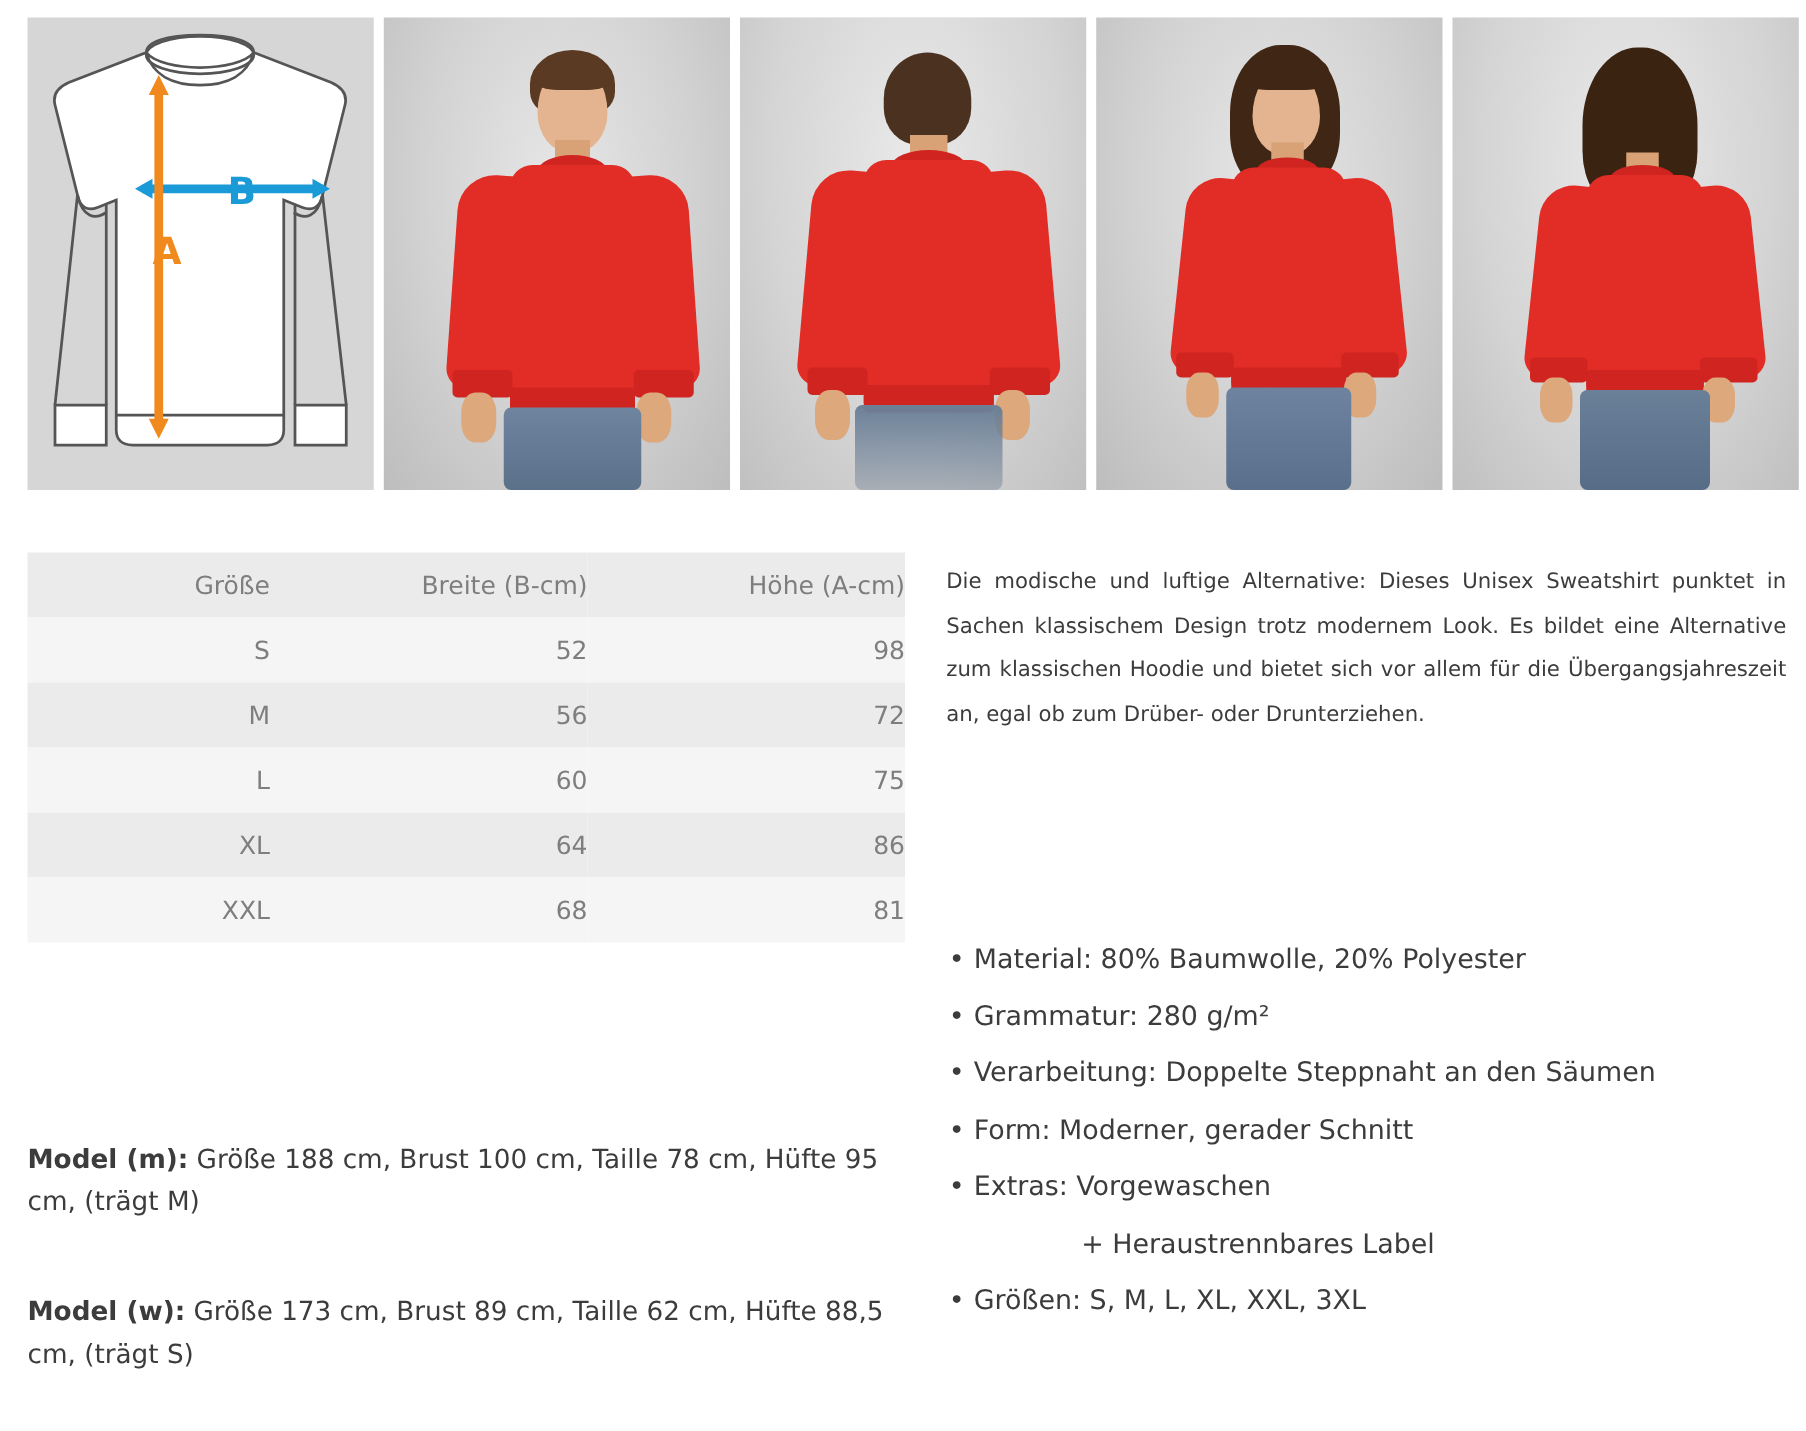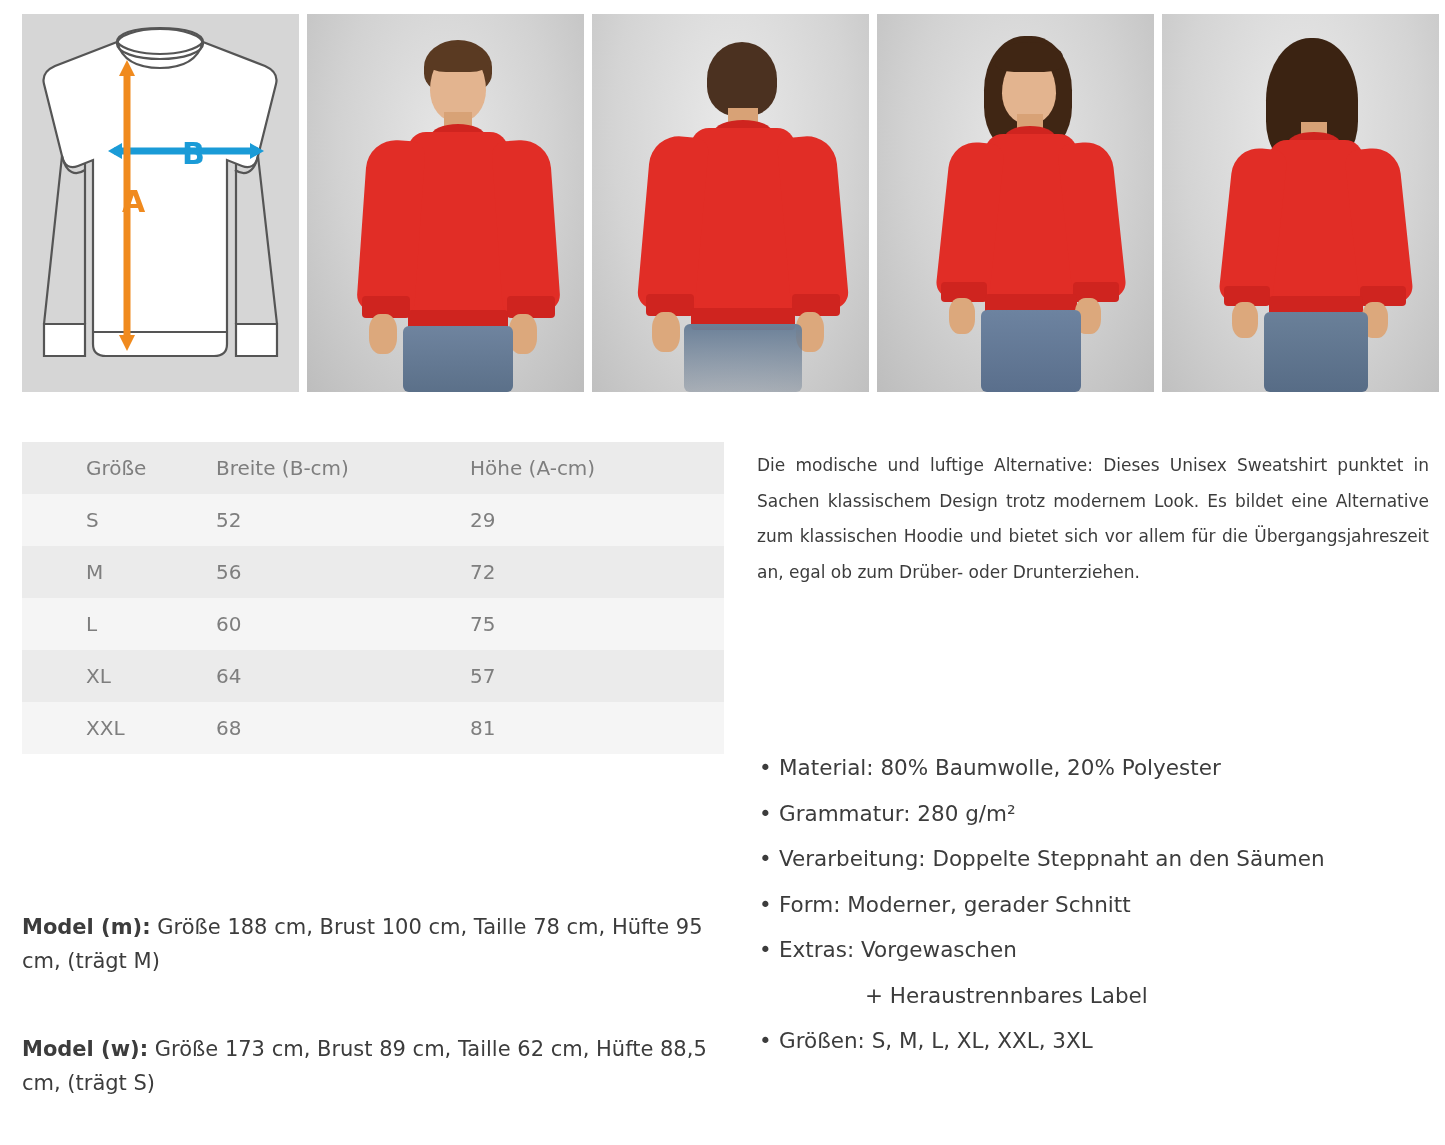--- a/index.html
+++ b/index.html
@@ -86,21 +86,21 @@
 
   
   .size-table {
     position: absolute;
     left: 22px; top: 442px;
     width: 702px;
     border-collapse: collapse;
     font-size: 20px;
   }
   .size-table th, .size-table td {
-    text-align: left;
+    text-align: right;
     padding: 0;
     height: 52px;
     font-weight: normal;
     color: #7e7e7e;
     vertical-align: middle;
   }
   .size-table th { color: #7e7e7e; font-size: 20px; }
   .size-table tr.odd { background: #ebebeb; }
   .size-table tr.even { background: #f5f5f5; }
   .size-table tr.head-row { background: #ebebeb; }
@@ -276,36 +276,36 @@
       <tr class="head-row">
         <th class="col-size">Größe</th>
         <th class="col-b">Breite (B-cm)</th>
         <th class="col-h">Höhe (A-cm)</th>
       </tr>
     </thead>
     <tbody>
       <tr class="even">
         <td class="col-size">S</td>
         <td class="col-b">52</td>
-        <td class="col-h">29</td>
+        <td class="col-h">98</td>
       </tr>
       <tr class="odd">
         <td class="col-size">M</td>
         <td class="col-b">56</td>
         <td class="col-h">72</td>
       </tr>
       <tr class="even">
         <td class="col-size">L</td>
         <td class="col-b">60</td>
         <td class="col-h">75</td>
       </tr>
       <tr class="odd">
         <td class="col-size">XL</td>
         <td class="col-b">64</td>
-        <td class="col-h">57</td>
+        <td class="col-h">86</td>
       </tr>
       <tr class="even">
         <td class="col-size">XXL</td>
         <td class="col-b">68</td>
         <td class="col-h">81</td>
       </tr>
     </tbody>
   </table>
 
 

